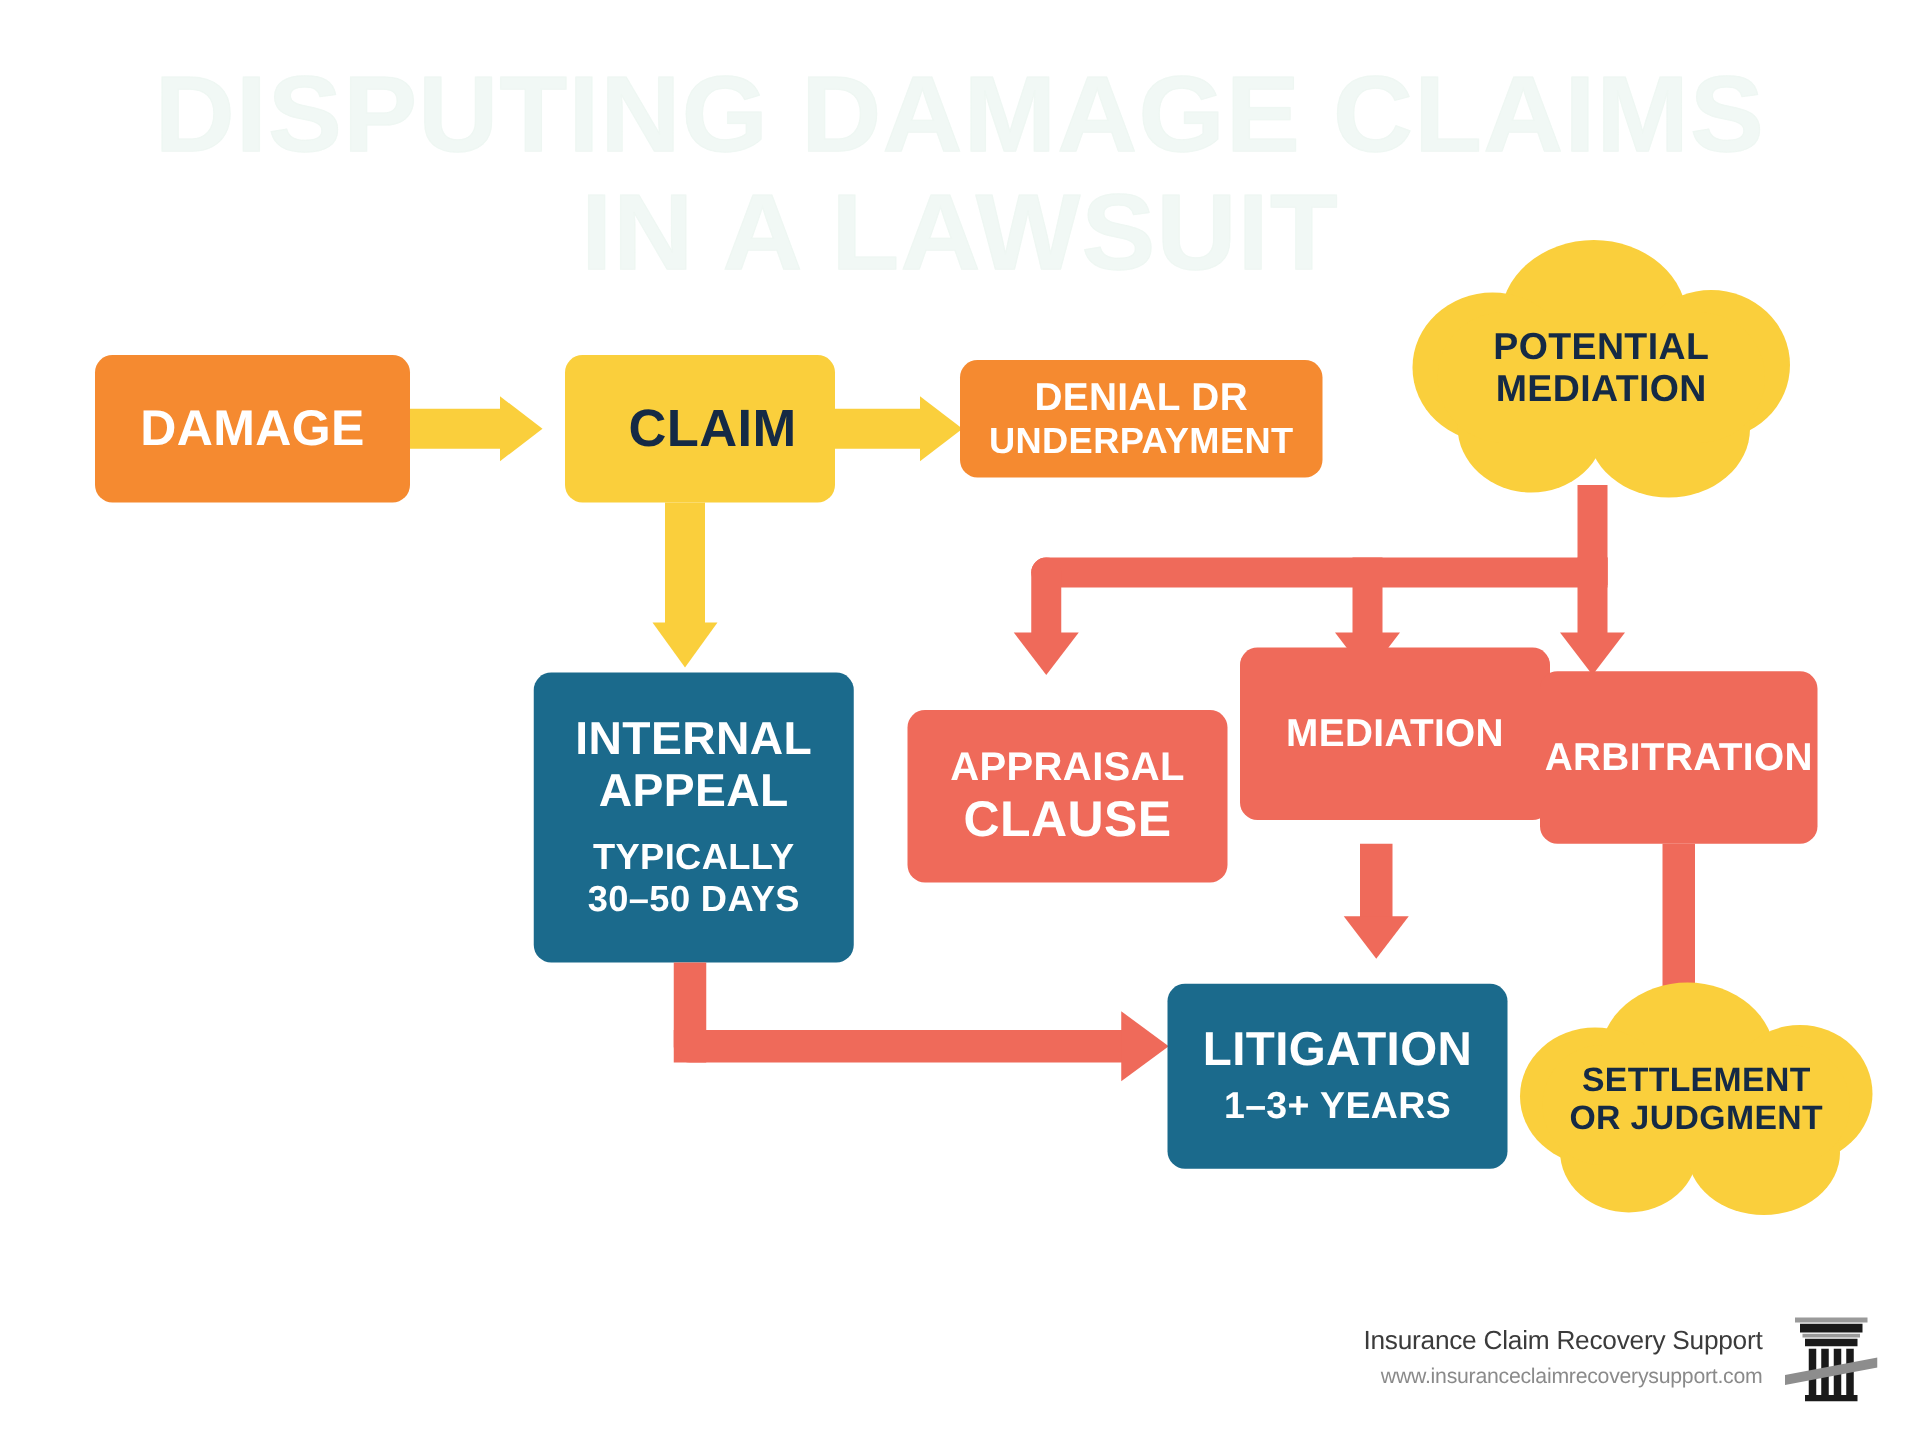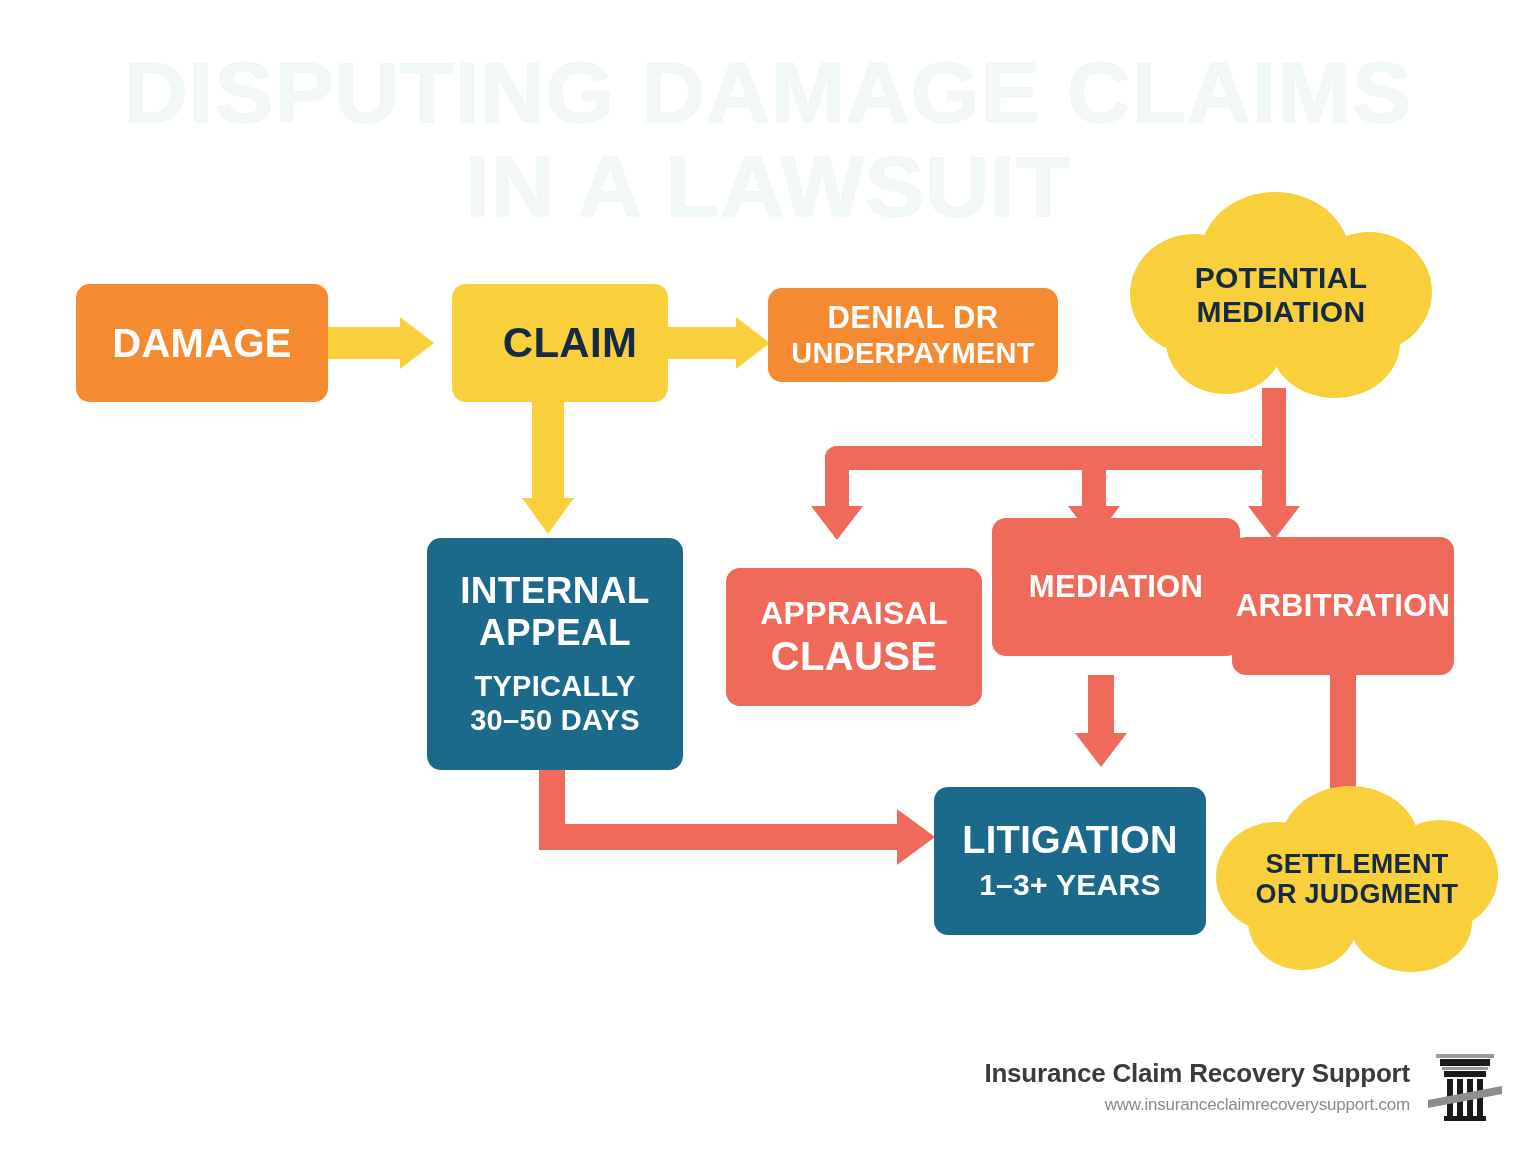--- a/index.html
+++ b/index.html
@@ -65,21 +65,21 @@
   .bar.r{background:#ef6a5a;}
   .tri{position:absolute;width:0;height:0;}
   .tri.down.y{border-left:26px solid transparent;border-right:26px solid transparent;border-top:36px solid #facf3c;}
   .tri.down.r{border-left:26px solid transparent;border-right:26px solid transparent;border-top:34px solid #ef6a5a;}
   .tri.right.y{border-top:26px solid transparent;border-bottom:26px solid transparent;border-left:34px solid #facf3c;}
   .tri.right.r{border-top:28px solid transparent;border-bottom:28px solid transparent;border-left:38px solid #ef6a5a;}
 
   
   .footer{position:absolute;right:34px;bottom:30px;display:flex;align-items:center;gap:18px;}
   .brandtext{text-align:right;}
-  .brandname{font-size:26px;font-weight:bold;color:#3b3b3b;letter-spacing:-0.2px;}
+  .brandname{font-size:21px;font-weight:normal;color:#3b3b3b;letter-spacing:-0.2px;}
   .brandurl{font-size:17px;color:#8a8a8a;margin-top:6px;letter-spacing:-0.2px;}
   .logo{width:74px;height:76px;}
 </style>
 </head>
 <body>
 
 <div id="stage">
 
   <div class="wm wm-l1">DISPUTING DAMAGE CLAIMS</div>
   <div class="wm wm-l2">IN A LAWSUIT</div>

